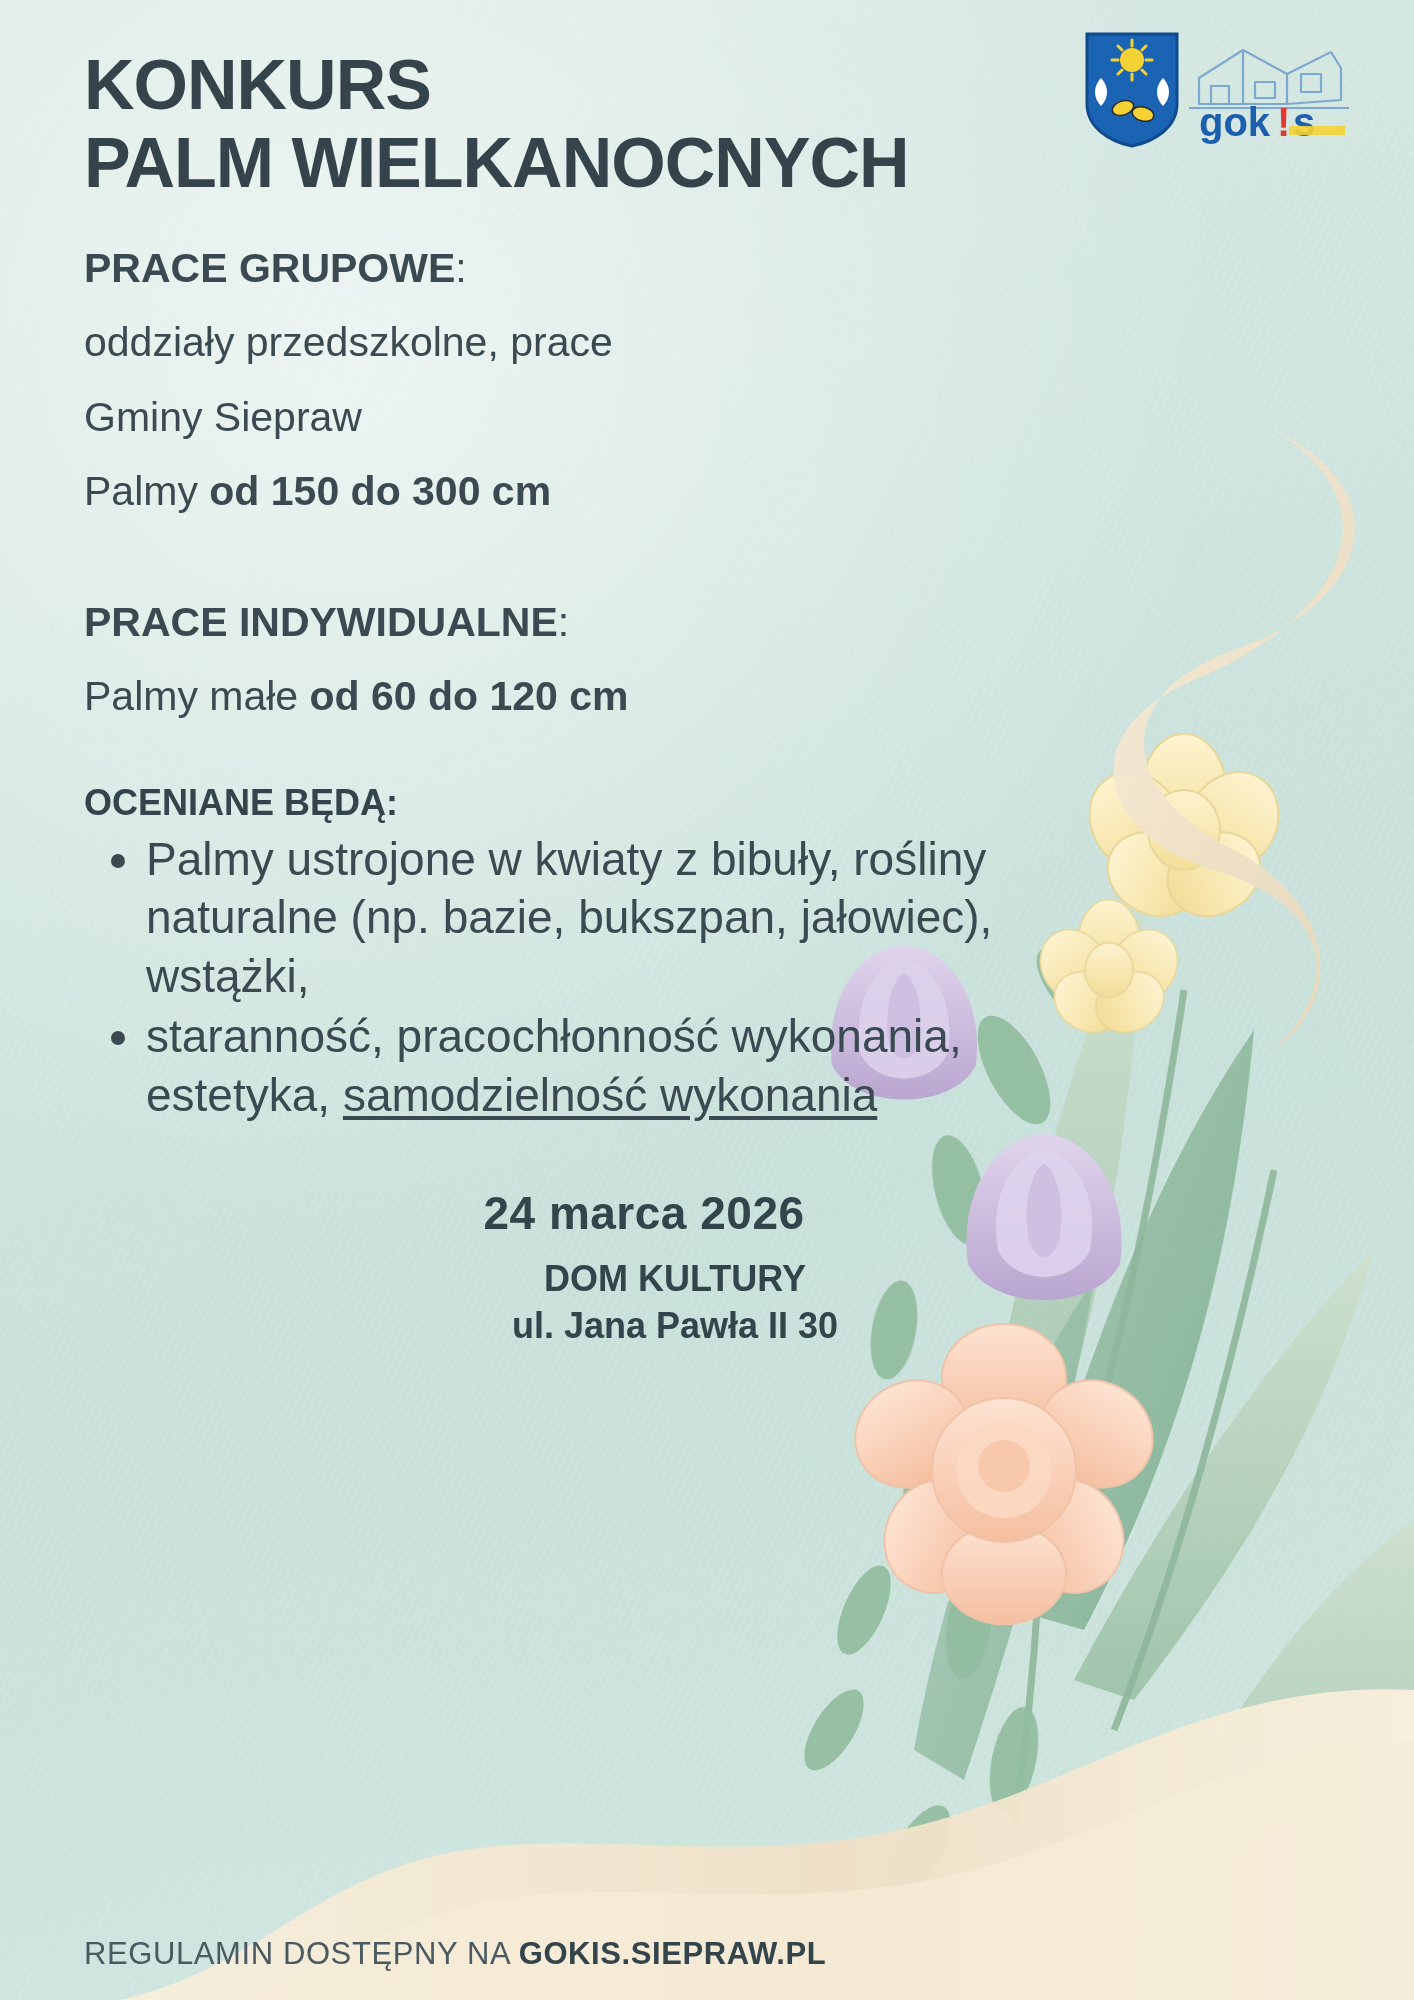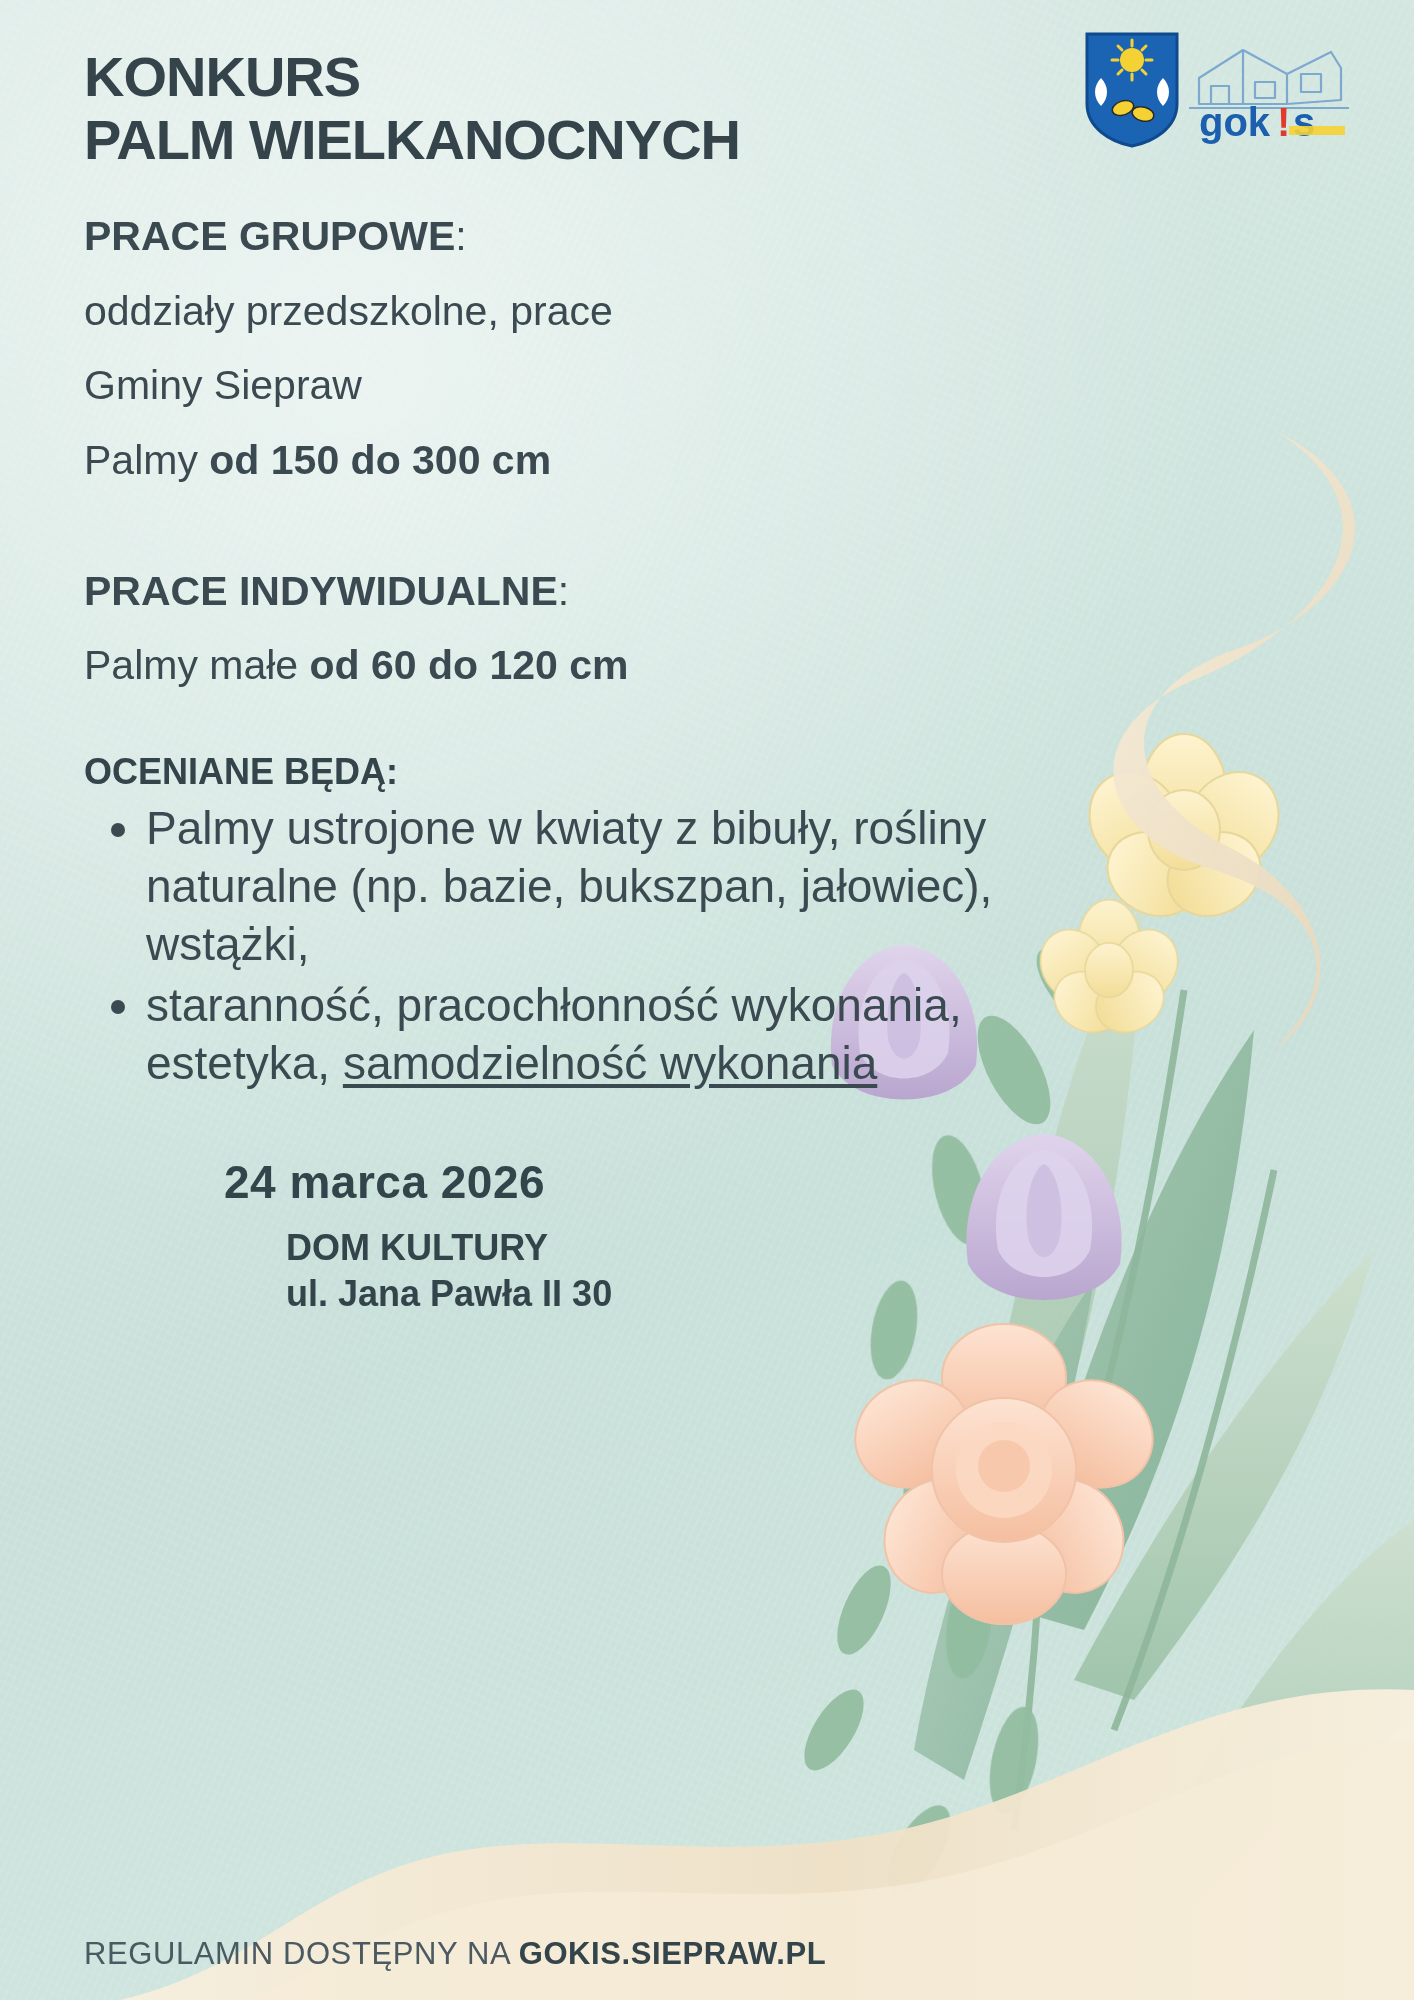--- a/index.html
+++ b/index.html
@@ -55,21 +55,21 @@
   
   .content {
     position: absolute;
     left: 84px;
     top: 46px;
     width: 980px;
     color: #33444a;
   }
   h1.title {
     margin: 0;
-    font-size: 56px;
+    font-size: 70px;
     line-height: 1.12;
     font-weight: 800;
     letter-spacing: -1px;
     color: #35444b;
     text-transform: uppercase;
   }
   .title-line2 {
     display: block;
     white-space: nowrap;
   }
@@ -110,21 +110,21 @@
   ul.criteria li {
     margin-bottom: 2px;
   }
   .underline {
     text-decoration: underline;
     text-underline-offset: 5px;
   }
 
   .event {
     margin-top: 62px;
-    text-align: left;
+    text-align: center;
     padding-left: 140px;
   }
   .event-date {
     font-size: 46px;
     font-weight: 800;
     color: #33444a;
     letter-spacing: 0.5px;
   }
   .event-place {
     margin-top: 16px;

